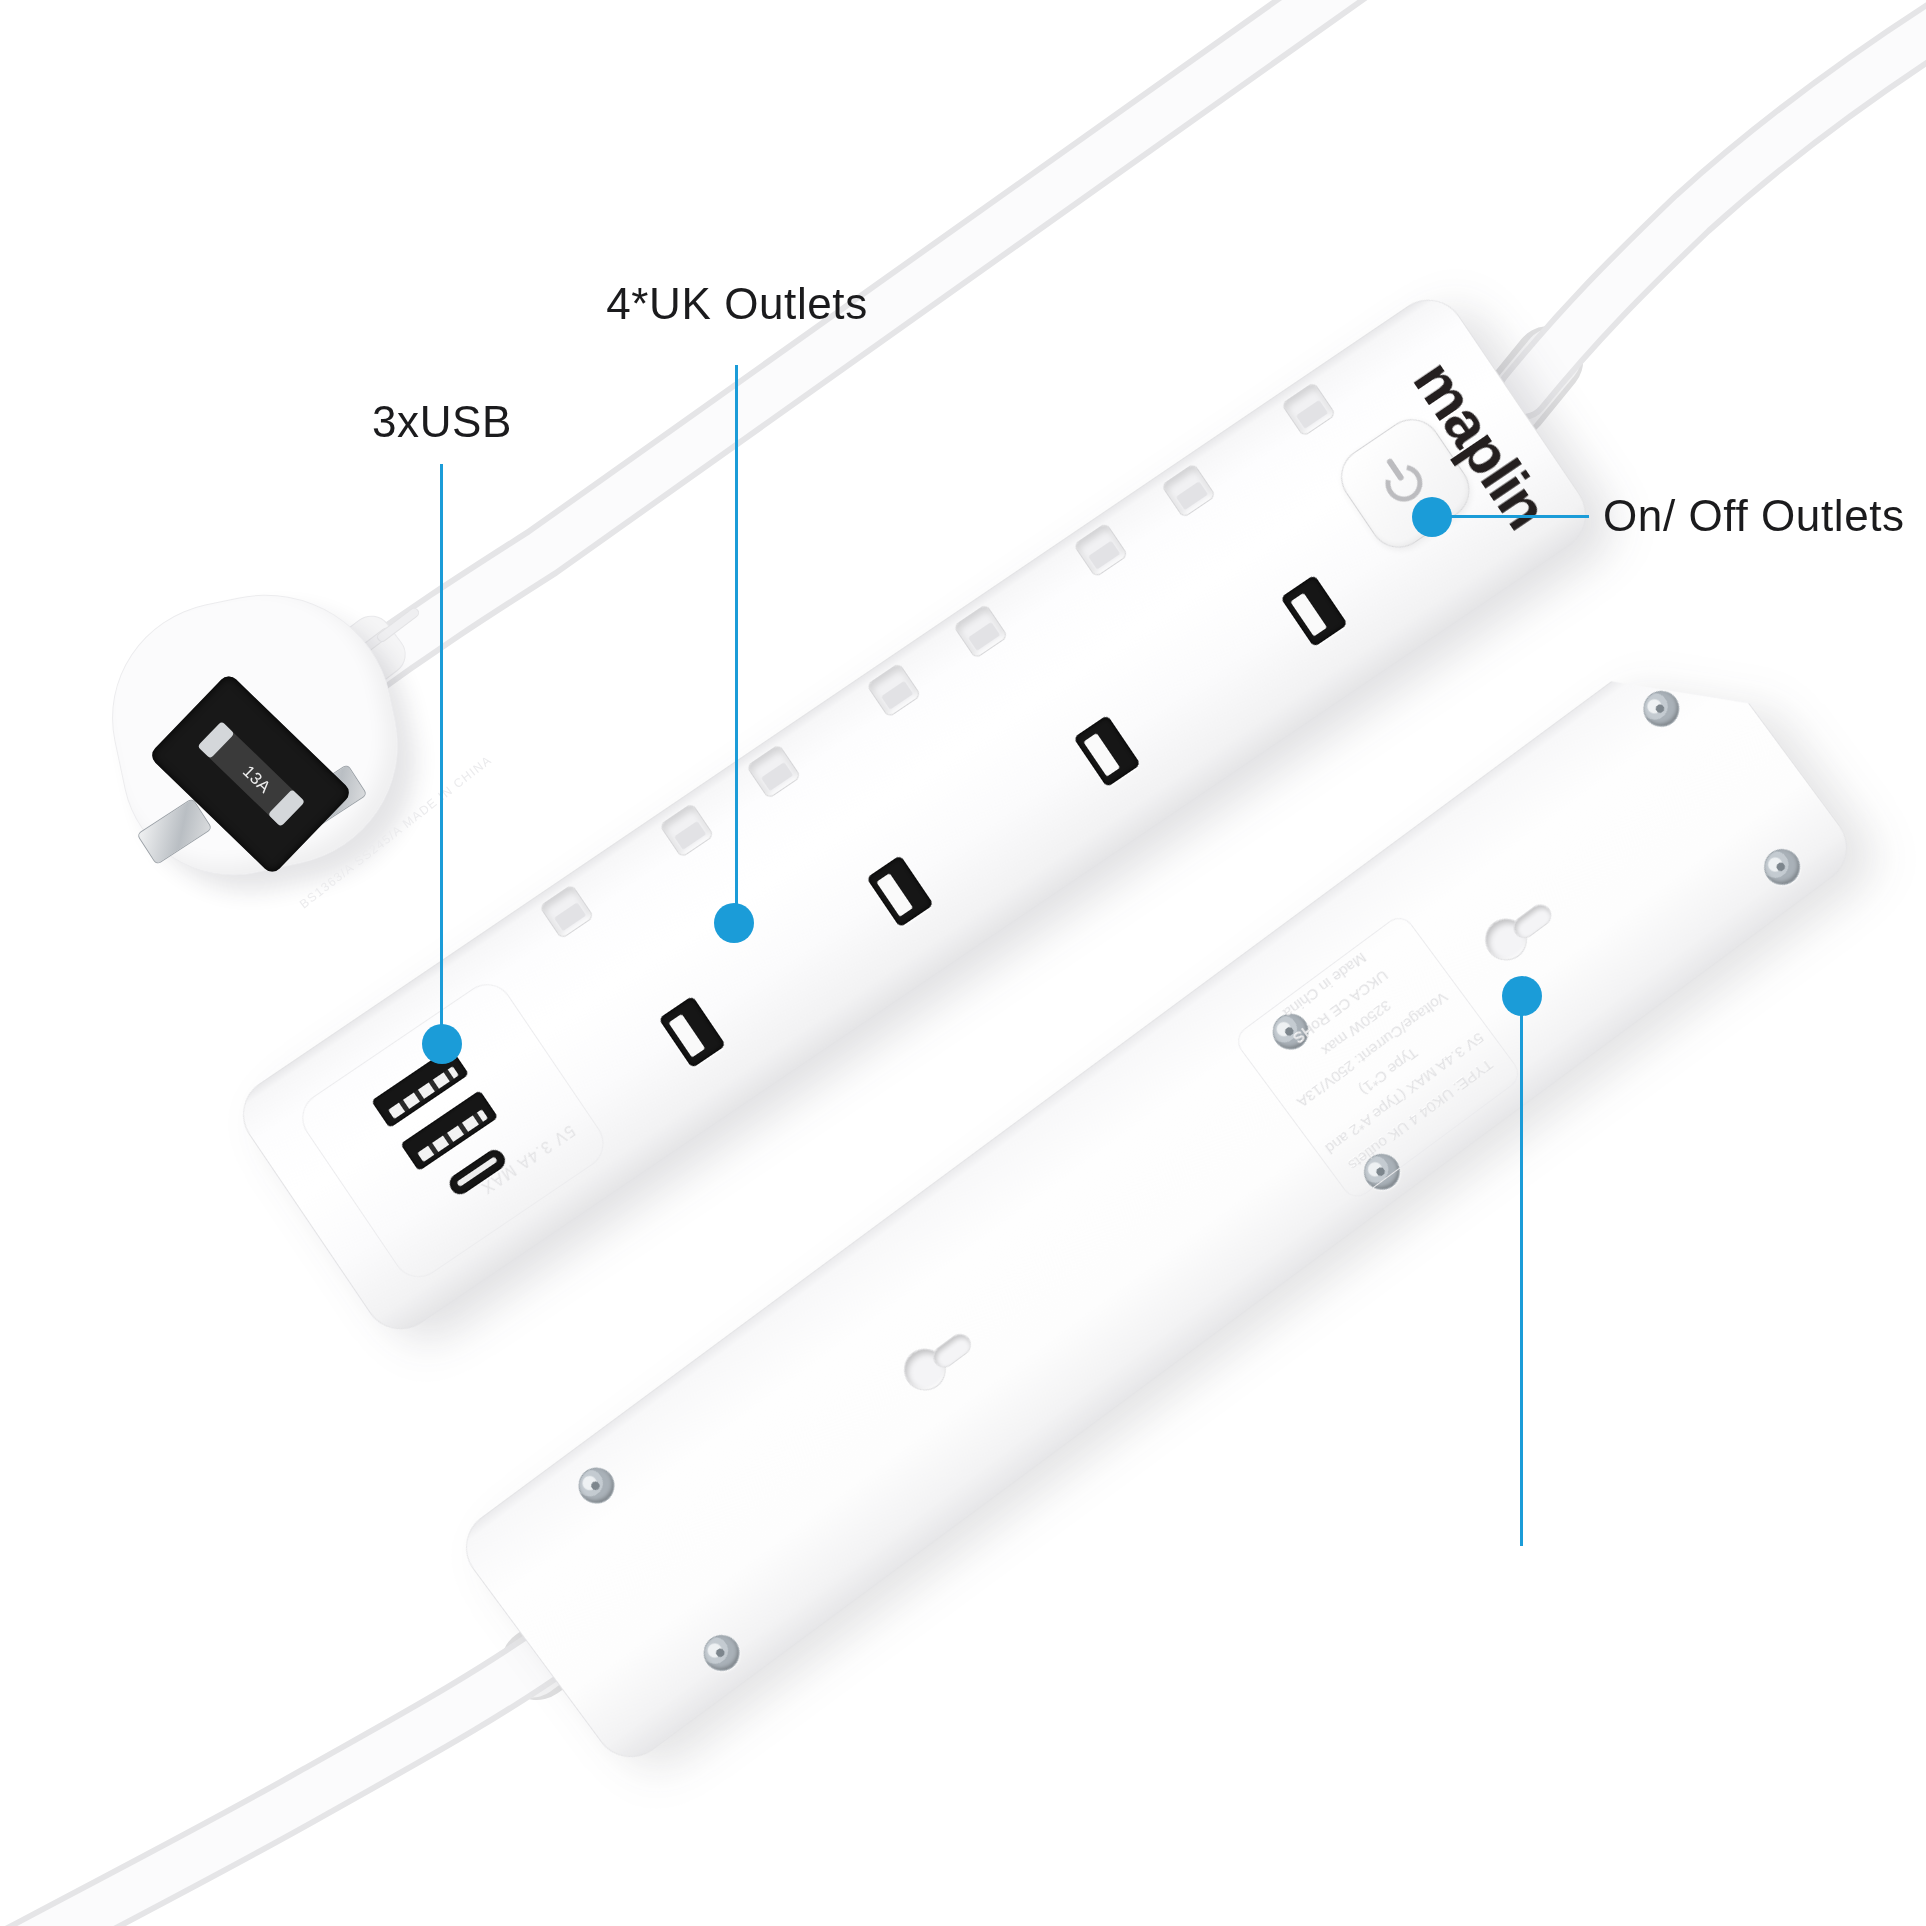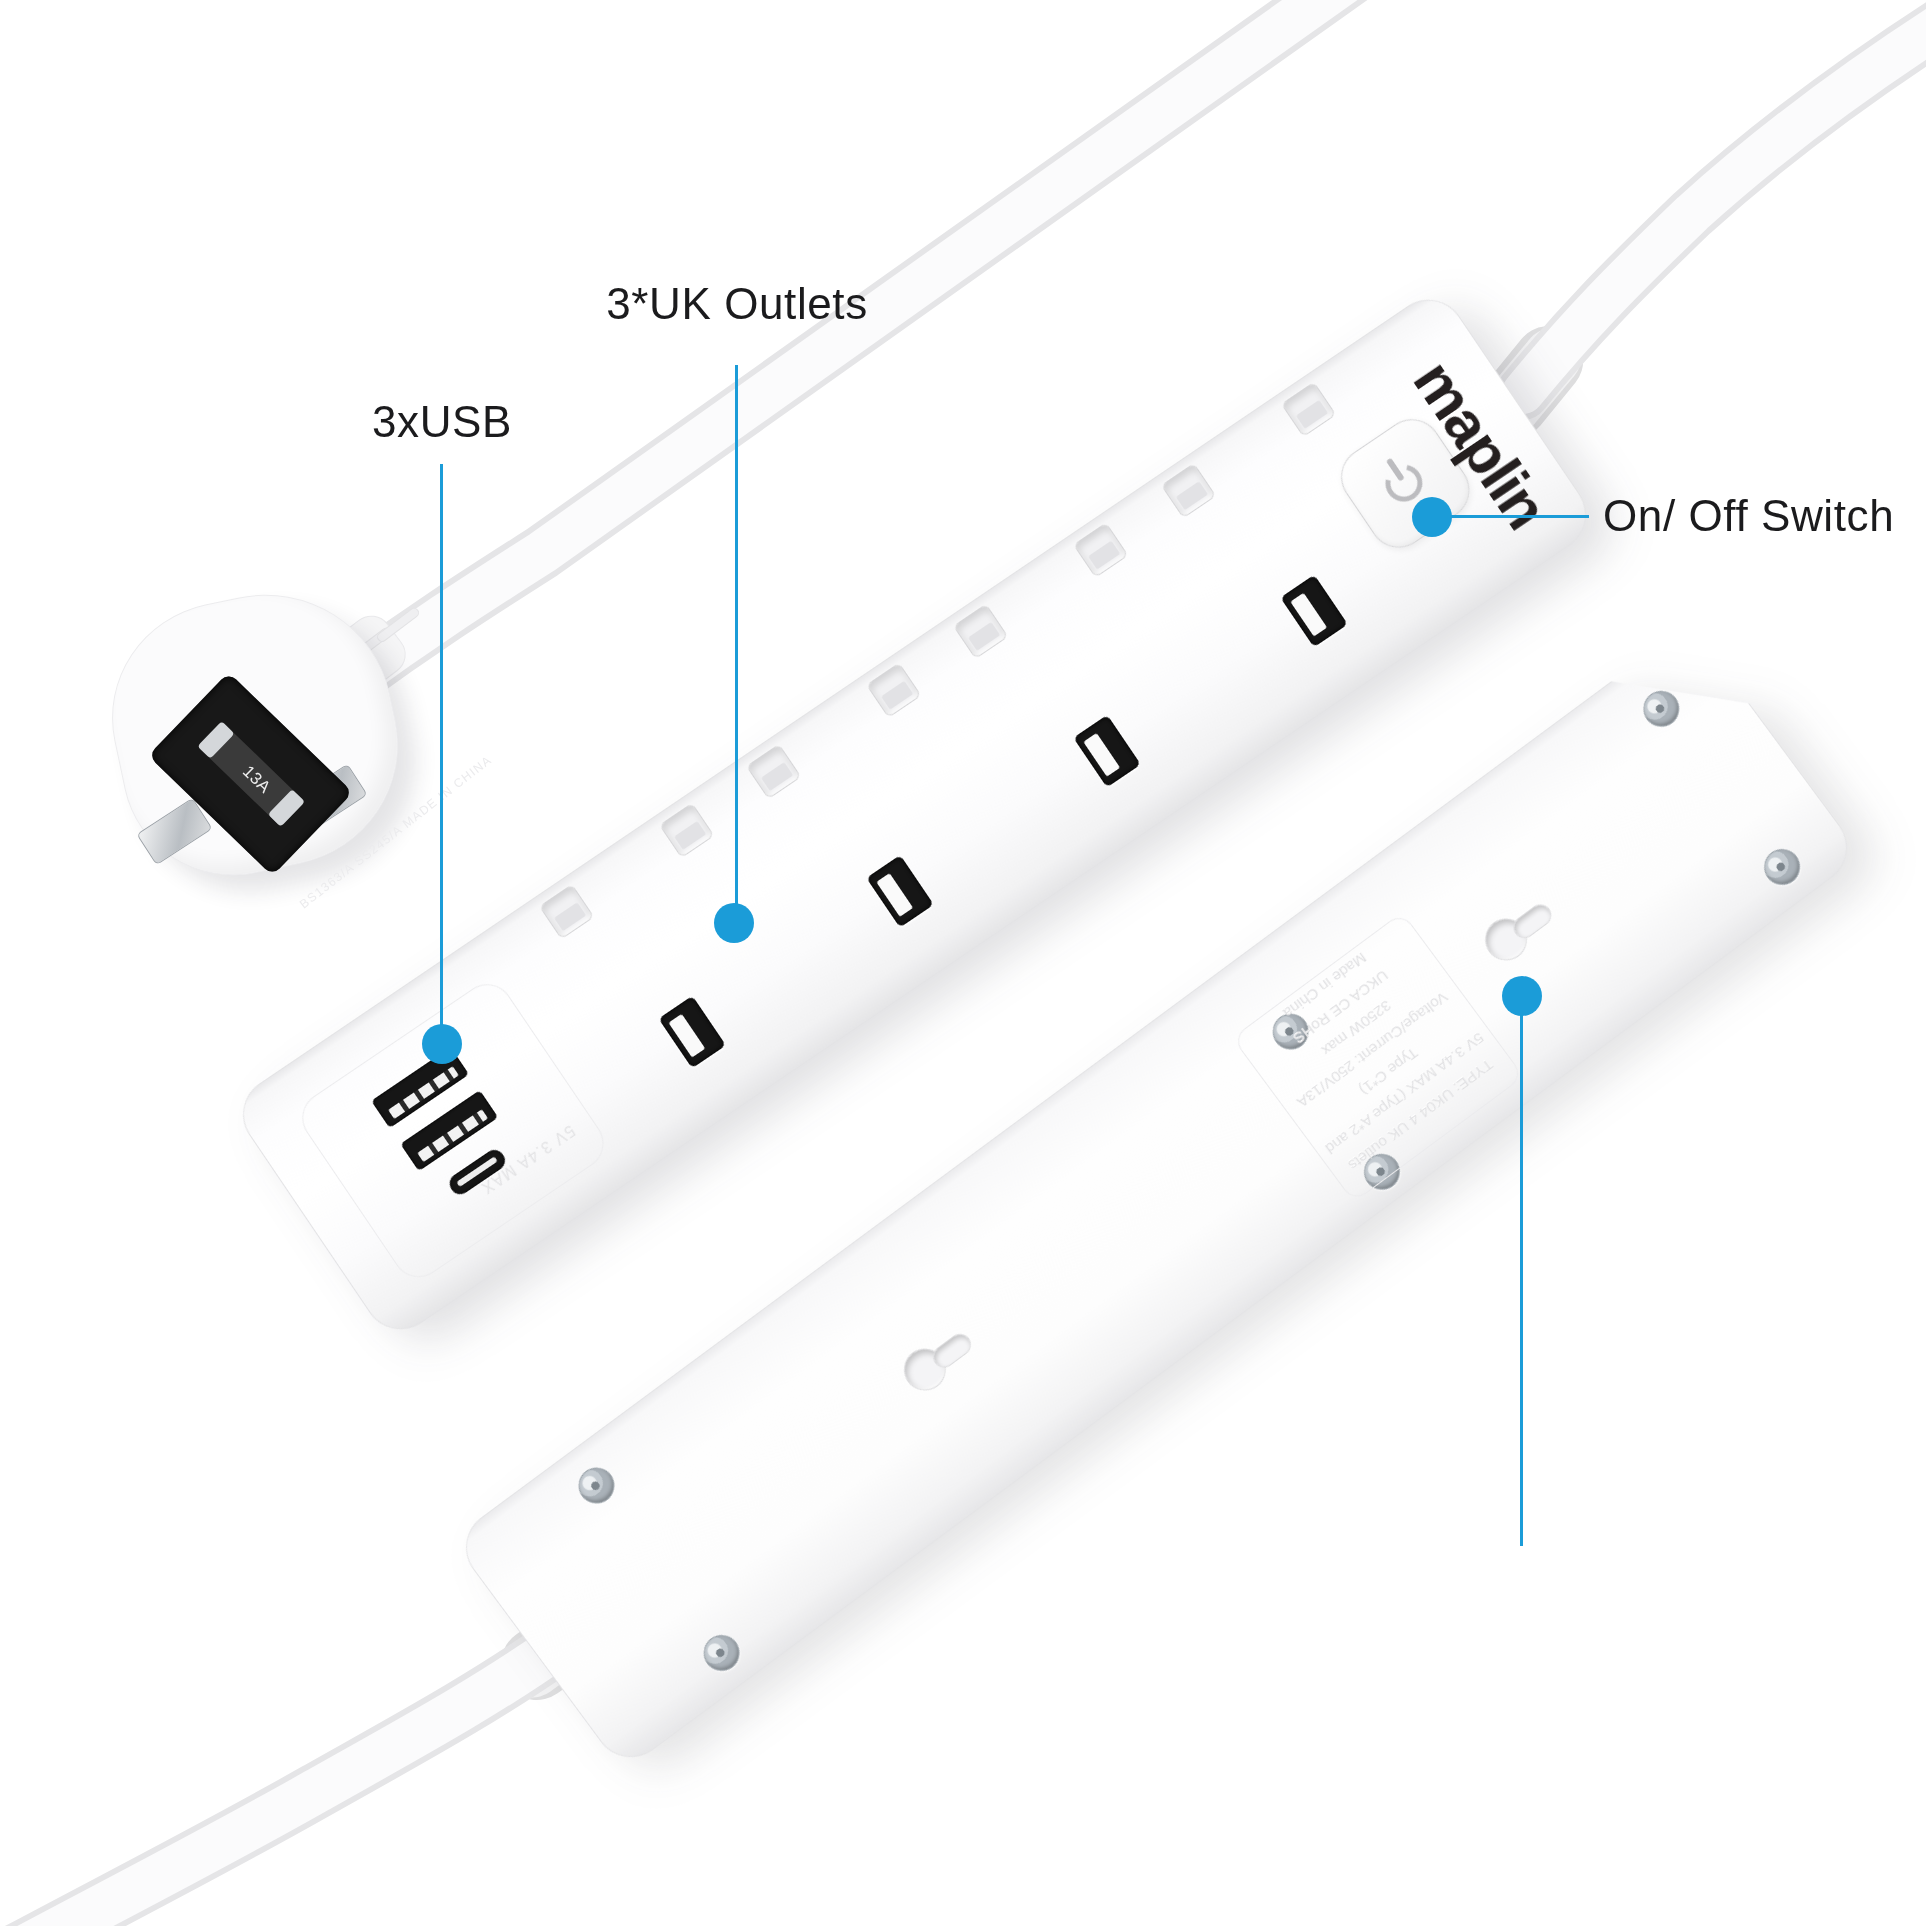--- a/index.html
+++ b/index.html
@@ -229,17 +229,17 @@
   <div class="cline" style="left:735px;top:365px;width:3.2px;height:560px;"></div>
   <div class="cline" style="left:1446px;top:515px;width:143px;height:3.2px;"></div>
   <div class="cline" style="left:1520px;top:999px;width:3.2px;height:547px;"></div>
 
   <div class="dot" style="left:422px;top:1024px;"></div>
   <div class="dot" style="left:714px;top:903px;"></div>
   <div class="dot" style="left:1412px;top:497px;"></div>
   <div class="dot" style="left:1502px;top:976px;"></div>
 
   <div class="callout-label" style="left:442px;top:399px;transform:translateX(-50%);text-align:center;">3xUSB</div>
-  <div class="callout-label" style="left:737px;top:281px;transform:translateX(-50%);">3*UK Outlets</div>
-  <div class="callout-label" style="left:1603px;top:493px;">On/ Off Switch</div>
+  <div class="callout-label" style="left:737px;top:281px;transform:translateX(-50%);">4*UK Outlets</div>
+  <div class="callout-label" style="left:1603px;top:493px;">On/ Off Outlets</div>
 
 </div>
 
 
 </body></html>

